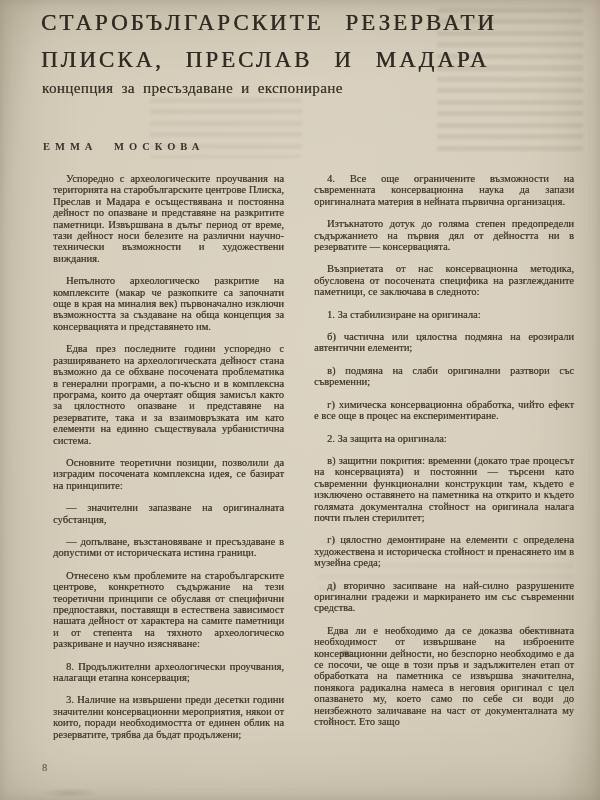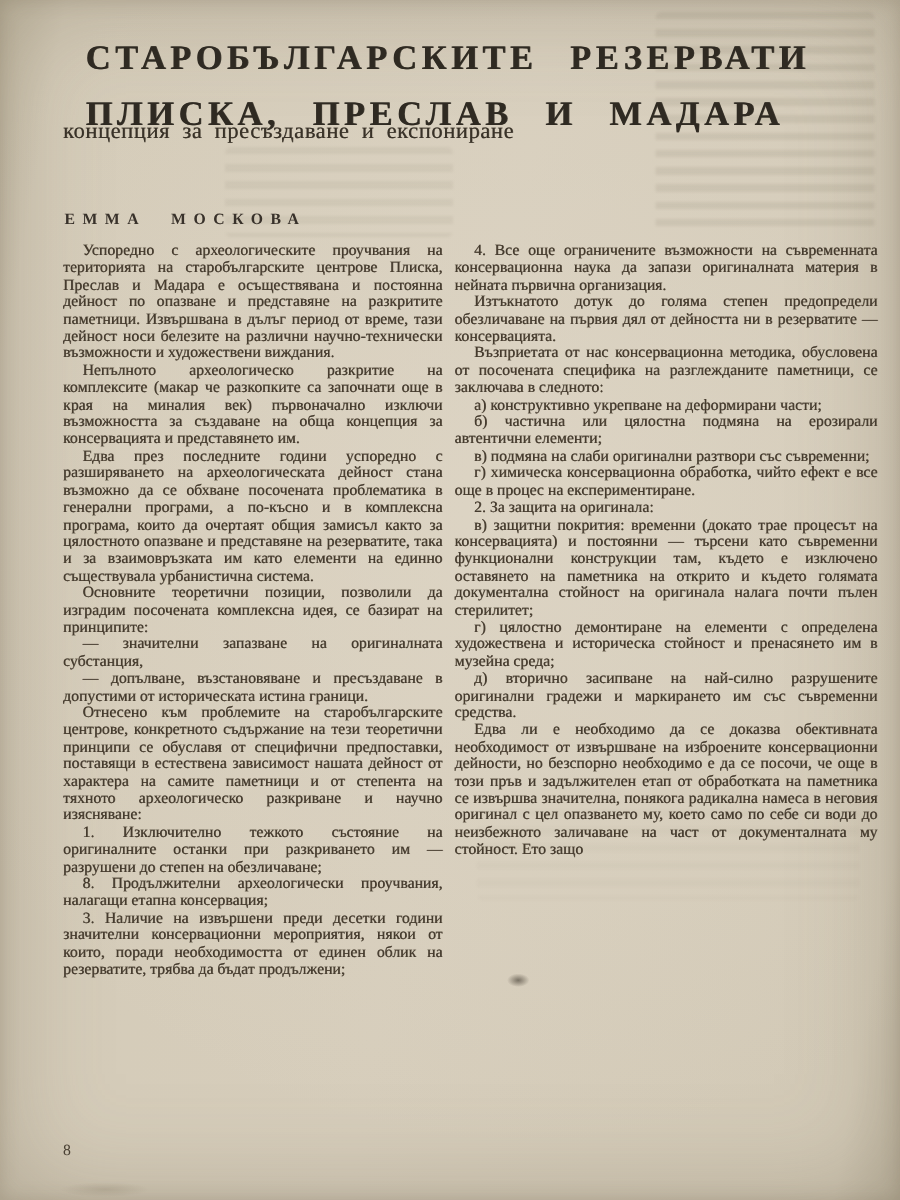--- a/index.html
+++ b/index.html
@@ -26,22 +26,22 @@
       rgba(106,96,78,0.14) 0px, rgba(106,96,78,0.14) 5px,
       rgba(106,96,78,0.0) 5px, rgba(106,96,78,0.0) 11.5px);
     filter: blur(1.1px);
     border-radius: 4px;
   }
   #bleed-top-right { left: 437px; top: 8px; width: 146px; height: 148px; opacity: .8; }
   #bleed-mid-left  { left: 150px; top: 98px; width: 152px; height: 60px; opacity: .55; }
   #bleed-col-right { left: 318px; top: 540px; width: 255px; height: 60px; opacity: .25; }
 
   .page-title {
-    position: absolute; left: 41px; top: 4px; margin: 16px;
-    font-size: 23px; font-weight: 700;
+    position: absolute; left: 41px; top: 4px; margin: 0;
+    font-size: 23px; font-weight: 400;
     letter-spacing: 3px; word-spacing: 13px;
     line-height: 37px;
     color: #2f2a22;
     text-shadow: 0.45px 0 0 rgba(47,42,34,0.85);
     white-space: nowrap;
   }
   .subtitle {
     position: absolute; left: 42px; top: 80px;
     font-size: 15px; letter-spacing: 0.4px; word-spacing: 4px;
     color: #393228;
@@ -55,21 +55,21 @@
   }
   .col {
     position: absolute; top: 162px;
     text-align: justify;
     font-size: 10.5px; line-height: 11.4px;
     color: #453b2e;
     text-shadow: 0.32px 0 0 rgba(69,59,46,0.75);
   }
   .col-left  { left: 42px;  width: 253px; }
   .col-right { left: 303px; width: 282px; }
-  .col p { margin: 0; text-indent: 13px; }
+  .col p { margin: 11px; text-indent: 13px; }
   .page-number {
     position: absolute; left: 42px; top: 762px;
     font-size: 10.5px; color: #4a4134;
   }
   .smudge {
     position: absolute; left: 338px; top: 649px;
     width: 15px; height: 9px; border-radius: 50%;
     background: radial-gradient(ellipse at center, rgba(45,38,28,0.55) 0%, rgba(45,38,28,0.0) 70%);
     filter: blur(0.4px);
   }
@@ -98,30 +98,29 @@
   <div class="author">ЕММА МОСКОВА</div>
 
   <div class="col col-left">
       <p>Успоредно с археологическите проучвания на територията на старобългарските центрове Плиска, Преслав и Мадара е осъществявана и постоянна дейност по опазване и представяне на разкритите паметници. Извършвана в дълъг период от време, тази дейност носи белезите на различни научно-технически възможности и художествени виждания.</p>
       <p>Непълното археологическо разкритие на комплексите (макар че разкопките са започнати още в края на миналия век) първоначално изключи възможността за създаване на обща концепция за консервацията и представянето им.</p>
       <p>Едва през последните години успоредно с разширяването на археологическата дейност стана възможно да се обхване посочената проблематика в генерални програми, а по-късно и в комплексна програма, които да очертаят общия замисъл както за цялостното опазване и представяне на резерватите, така и за взаимовръзката им като елементи на единно съществувала урбанистична система.</p>
       <p>Основните теоретични позиции, позволили да изградим посочената комплексна идея, се базират на принципите:</p>
       <p>— значителни запазване на оригиналната субстанция,</p>
       <p>— допълване, възстановяване и пресъздаване в допустими от историческата истина граници.</p>
       <p>Отнесено към проблемите на старобългарските центрове, конкретното съдържание на тези теоретични принципи се обуславя от специфични предпоставки, поставящи в естествена зависимост нашата дейност от характера на самите паметници и от степента на тяхното археологическо разкриване и научно изясняване:</p>
-      <p>1. Изключително тежкото състояние на оригиналните останки при разкриването им — разрушени до степен на обезличаване;</p>
       <p>8. Продължителни археологически проучвания, налагащи етапна консервация;</p>
       <p>3. Наличие на извършени преди десетки години значителни консервационни мероприятия, някои от които, поради необходимостта от единен облик на резерватите, трябва да бъдат продължени;</p>
     </div>
 
   <div class="col col-right">
       <p>4. Все още ограничените възможности на съвременната консервационна наука да запази оригиналната материя в нейната първична организация.</p>
-      <p>Изтъкнатото дотук до голяма степен предопредели обезличаване на първия дял от дейността ни в резерватите — консервацията.</p>
+      <p>Изтъкнатото дотук до голяма степен предопредели съдържанието на първия дял от дейността ни в резерватите — консервацията.</p>
       <p>Възприетата от нас консервационна методика, обусловена от посочената специфика на разглежданите паметници, се заключава в следното:</p>
-      <p>а) конструктивно укрепване на деформирани части;</p>
+      <p>1. За стабилизиране на оригинала:</p>
       <p>б) частична или цялостна подмяна на ерозирали автентични елементи;</p>
       <p>в) подмяна на слаби оригинални разтвори със съвременни;</p>
       <p>г) химическа консервационна обработка, чийто ефект е все още в процес на експериментиране.</p>
       <p>2. За защита на оригинала:</p>
       <p>в) защитни покрития: временни (докато трае процесът на консервацията) и постоянни — търсени като съвременни функционални конструкции там, където е изключено оставянето на паметника на открито и където голямата документална стойност на оригинала налага почти пълен стерилитет;</p>
       <p>г) цялостно демонтиране на елементи с определена художествена и историческа стойност и пренасянето им в музейна среда;</p>
       <p>д) вторично засипване на най-силно разрушените оригинални градежи и маркирането им със съвременни средства.</p>
       <p>Едва ли е необходимо да се доказва обективната необходимост от извършване на изброените консервационни дейности, но безспорно необходимо е да се посочи, че още в този пръв и задължителен етап от обработката на паметника се извършва значителна, понякога радикална намеса в неговия оригинал с цел опазването му, което само по себе си води до неизбежното заличаване на част от документалната му стойност. Ето защо</p>
     </div>
 

